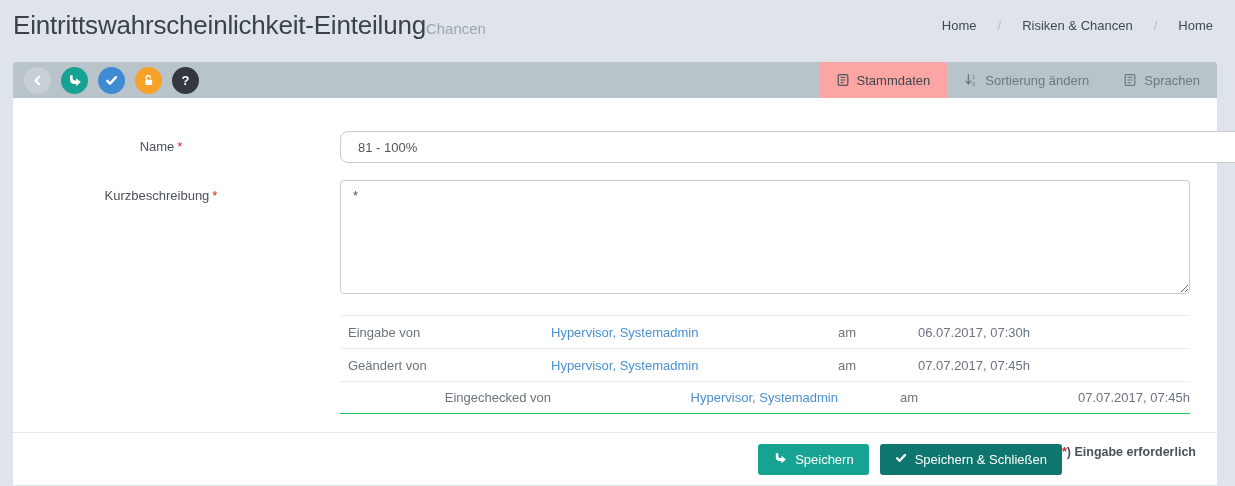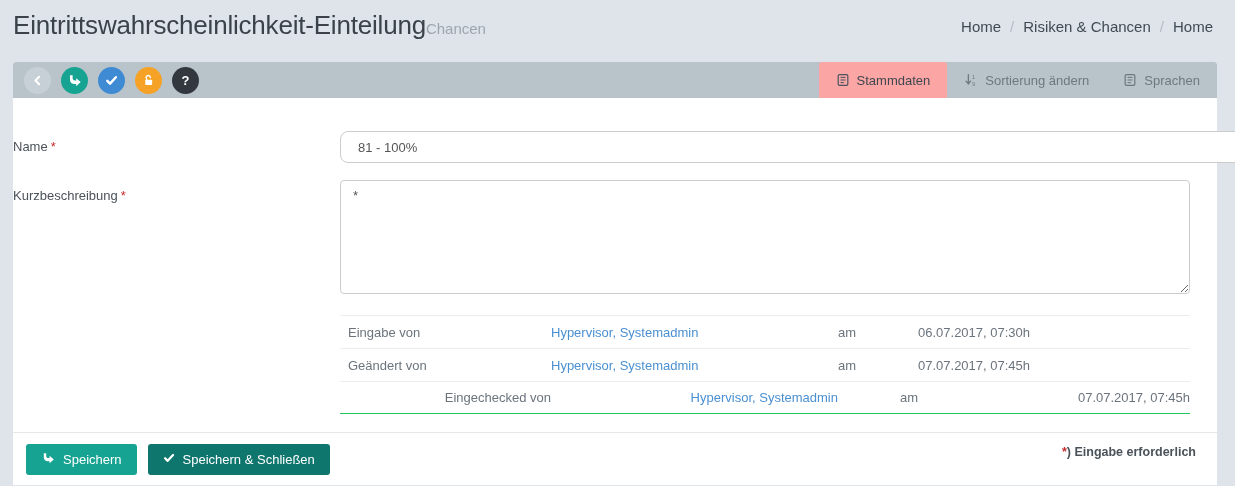--- a/index.html
+++ b/index.html
@@ -22,23 +22,23 @@
   .title-wrap { display: flex; align-items: baseline; gap: 0; }
   .page-title {
     font-size: 26px;
     font-weight: 400;
     color: #3b424a;
     letter-spacing: -0.2px;
   }
   .page-subtitle { font-size: 15px; color: #9da6ae; }
   .breadcrumb {
     padding-top: 8px;
-    font-size: 15px;
+    font-size: 13px;
     display: flex;
-    gap: 9px;
+    gap: 21px;
   }
   .breadcrumb a { color: #414a53; text-decoration: none; cursor: pointer; }
   .crumb-sep { color: #b4bcc4; }
 
   
   .card {
     margin: 6px 18px 0 13px;
     background: #fff;
     border-radius: 3px 3px 0 0;
   }
@@ -87,21 +87,21 @@
   .tab svg { display: block; }
 
   
   .card-body { padding: 33px 0 18px 0; min-height: 322px; }
   .form-row {
     display: grid;
     grid-template-columns: 327px 850px;
     margin-bottom: 17px;
   }
   .form-label {
-    text-align: left;
+    text-align: center;
     padding: 8px 31px 0 0;
     font-size: 13px;
     color: #4a525a;
   }
   .req-star { color: #c42b2b; margin-left: 3px; }
   .text-input {
     width: 1016px; height: 32px;
     border: 1px solid #ccc;
     border-radius: 8px;
     padding: 0 17px;
@@ -139,21 +139,21 @@
     color: #6b747d;
   }
   .audit-row:last-child { border-bottom: 1px solid #22c55e; text-align: right; }
   .audit-user { color: #4a90d2; text-decoration: none; cursor: pointer; }
 
   
   .card-footer {
     border-top: 1px solid #e7e7e7;
     height: 53px;
     display: flex;
-    justify-content: space-between;
+    justify-content: flex-end;
     align-items: center;
     padding: 0 21px 0 13px;
   }
   .footer-buttons { display: flex; gap: 11px; }
   .action-btn {
     display: flex; align-items: center; gap: 8px;
     border: none;
     border-radius: 3px;
     color: #fff;
     font-size: 13px;

